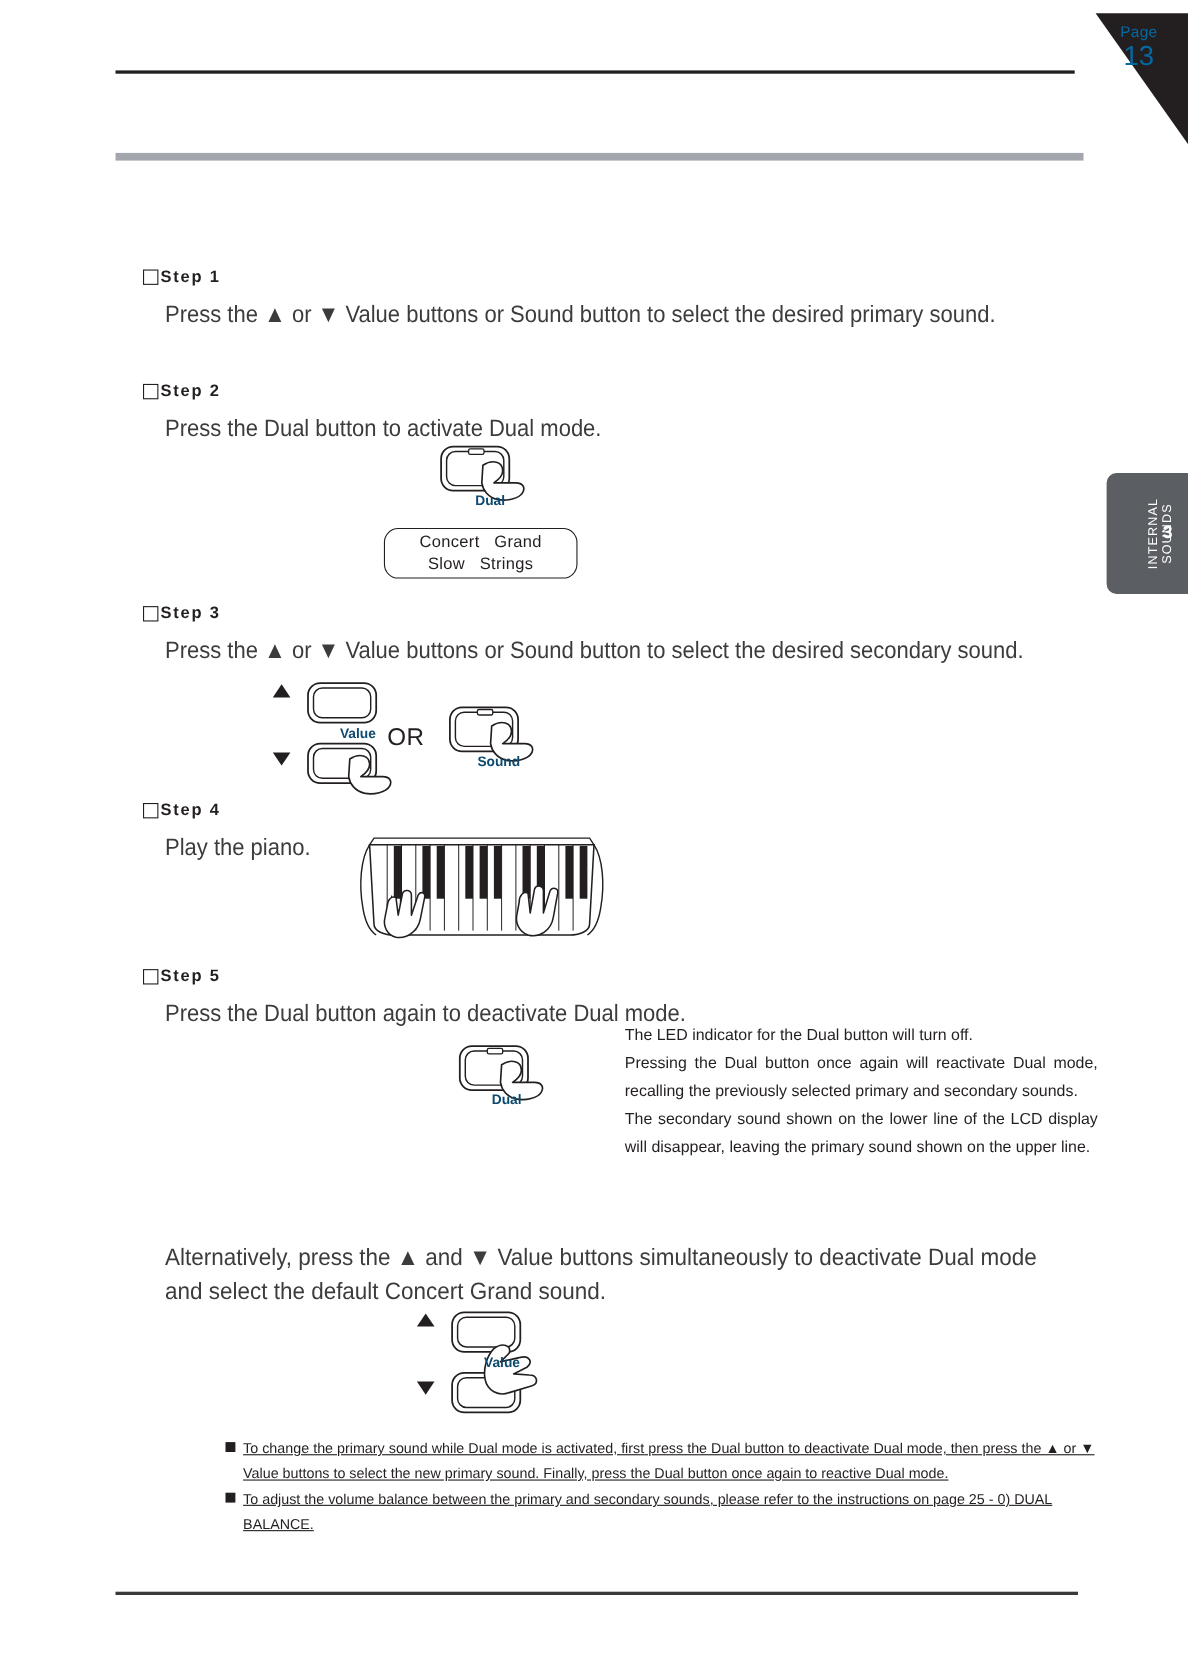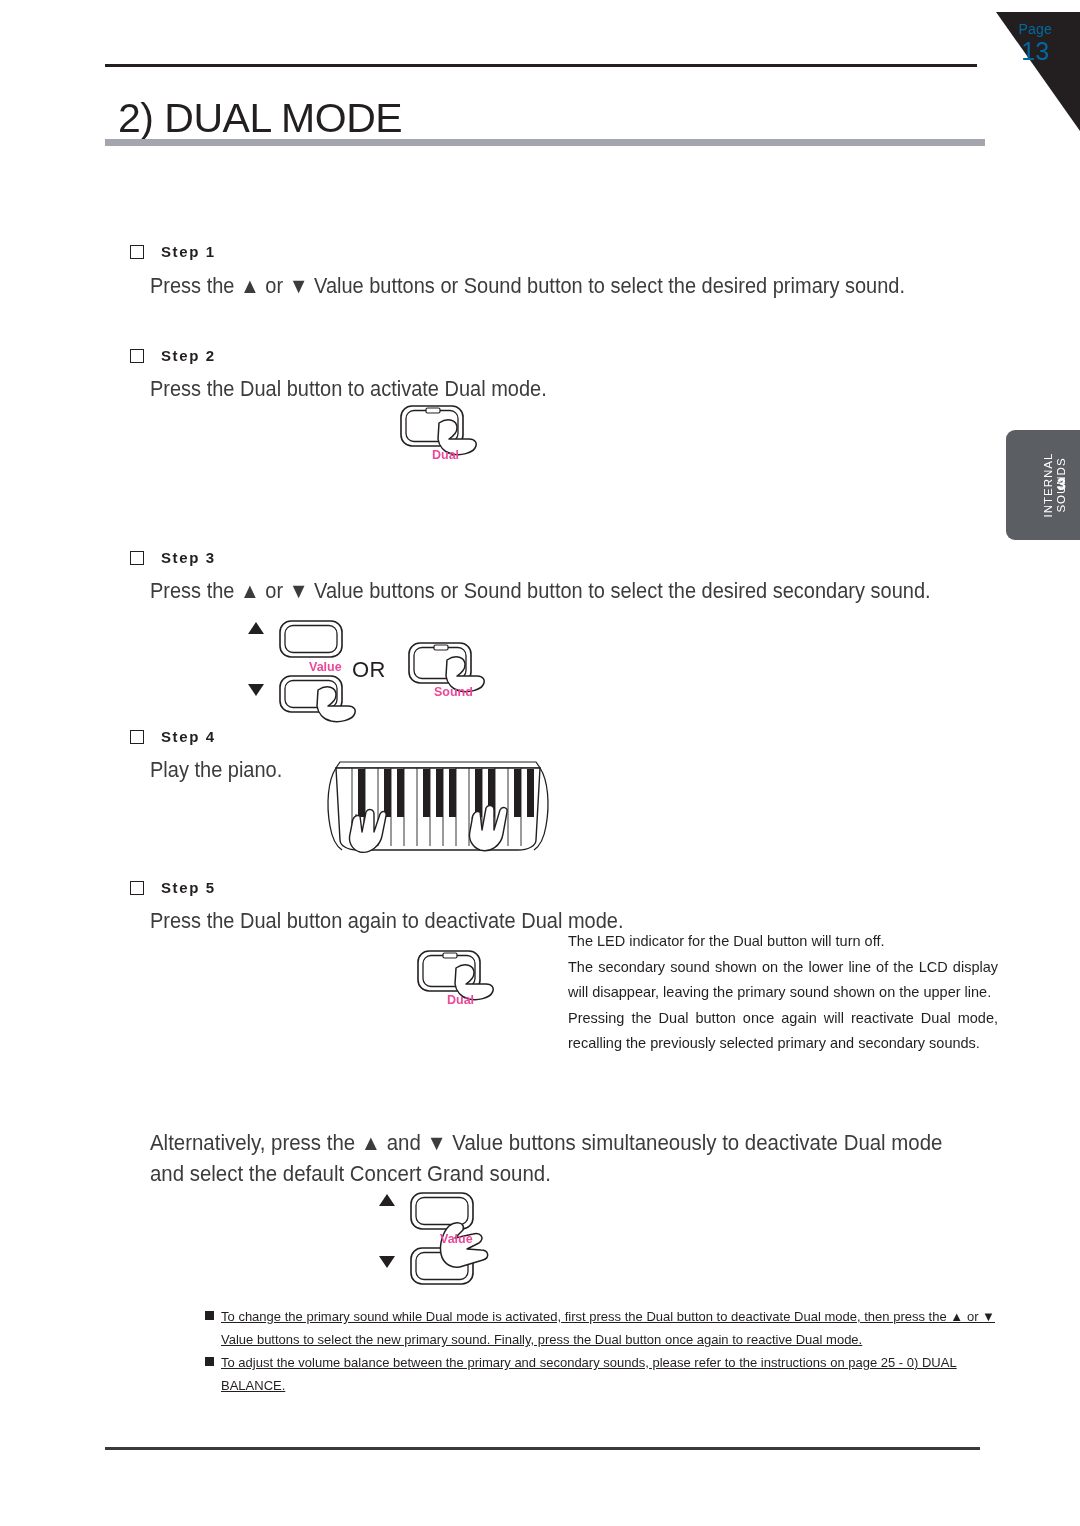--- a/index.html
+++ b/index.html
@@ -18,21 +18,21 @@
 
   
   .rule-top{position:absolute;left:105px;top:64px;width:872px;height:3px;background:#231f20;}
   .doc-title{position:absolute;left:118px;top:95px;font-size:41px;letter-spacing:-0.5px;
              color:#231f20;white-space:nowrap;font-weight:400;}
   .rule-gray{position:absolute;left:105px;top:139px;width:880px;height:7px;background:#a3a7ad;}
 
   .intro{position:absolute;left:168px;top:176px;width:814px;font-size:14.5px;line-height:25px;}
 
   
-  .step-row{position:absolute;display:flex;align-items:center;gap:17px;}
+  .step-row{position:absolute;display:flex;align-items:center;gap:2px;}
   .chk{width:12px;height:12px;border:1.6px solid #231f20;background:#fff;display:inline-block;}
   .step-lbl{font-size:15px;font-weight:bold;letter-spacing:1.6px;}
 
   
   .step-head{position:absolute;font-size:21.5px;color:#3c3c3e;line-height:31px;
              transform:scaleX(.93);transform-origin:left center;white-space:nowrap;}
 
   
   .rcol{position:absolute;left:568px;width:430px;font-size:14.5px;line-height:25.5px;}
   .rcol p{margin:0;}
@@ -43,21 +43,21 @@
   .side-tab{position:absolute;right:0;top:430px;width:74px;height:110px;background:#5b5e63;
             border-radius:9px 0 0 9px;color:#fff;}
   .side-tab .vtxt{position:absolute;left:17px;top:50%;transform:translateY(-50%) rotate(-90deg);
                   font-size:11.5px;letter-spacing:1px;white-space:nowrap;text-align:center;line-height:13px;}
   .side-tab .tabnum{position:absolute;right:14px;top:50%;transform:translateY(-50%);
                     font-size:16px;font-weight:bold;}
 
   
   .ill{position:absolute;}
   .ill svg{display:block;overflow:visible;}
-  .cap{font-size:12.5px;font-weight:bold;color:#ec4899;padding-left:21px;}
+  .cap{font-size:12.5px;font-weight:bold;color:#0c4a6e;padding-left:21px;}
 
   .lcd{position:absolute;left:349px;top:480px;width:174px;height:44px;border:1.7px solid #231f20;
        border-radius:13px;display:flex;flex-direction:column;align-items:center;justify-content:center;}
   .lcd .l1,.lcd .l2{font-size:15px;line-height:20px;letter-spacing:.3px;white-space:pre;}
 
   .or-text{position:absolute;left:352px;top:657px;font-size:22px;letter-spacing:.5px;}
 
   
   .alt-par{position:absolute;left:150px;top:1128px;width:840px;font-size:21.5px;line-height:31px;
            color:#3c3c3e;transform:scaleX(.95);transform-origin:left top;}
@@ -79,21 +79,20 @@
     <svg width="118" height="131" viewBox="0 0 118 131">
       <polygon points="34,12 118,12 118,131" fill="#231f20"></polygon>
     </svg>
   </div>
   <div class="corner-label">
     <span class="pg-word">Page</span>
     <span class="pg-num">13</span>
   </div>
 
   <div class="rule-top"></div>
-  <div class="doc-title">2) DUAL MODE</div>
   <div class="rule-gray"></div>
 
 
   <div class="side-tab">
     <div class="vtxt">
       <span>INTERNAL</span><br>
       <span>SOUNDS</span>
     </div>
     <div class="tabnum">3</div>
   </div>
@@ -114,20 +113,24 @@
     <svg width="110" height="62" viewBox="0 0 110 62">
       <rect x="6" y="2" width="62" height="40" rx="11" ry="11" fill="#fff" stroke="#231f20" stroke-width="1.6"></rect>
       <rect x="11" y="6.5" width="52" height="31" rx="8" ry="8" fill="#fff" stroke="#231f20" stroke-width="1.3"></rect>
       <rect x="31" y="4" width="14" height="5" rx="1.5" fill="#fff" stroke="#231f20" stroke-width="1.2"></rect>
       <path d="M44 19 C53 13, 62 16, 62 24 C62 29, 57 33, 54 35 L74 35 C80 35, 83 39, 80 44
                C77 49, 66 52, 57 50 C49 48, 44 42, 43 35 Z" fill="#fff" stroke="#231f20" stroke-width="1.5" stroke-linejoin="round"></path>
     </svg>
     <div class="cap" style="position:absolute;left:16px;top:44px;">Dual</div>
   </div>
 
+  <div class="lcd">
+    <div class="l1">Concert   Grand</div>
+    <div class="l2">Slow   Strings</div>
+  </div>
 
   <div class="rcol" style="top:403px;">
     <div class="gap"></div>
   </div>
 
   <div class="step-row" style="left:130px;top:549px;">
     <span class="chk"></span>
     <span class="step-lbl">Step 3</span>
   </div>
   <div class="step-head" style="left:150px;top:576px;">Press the ▲ or ▼ Value buttons or Sound button to select the desired secondary sound.</div>
@@ -222,22 +225,22 @@
       <rect x="11" y="6.5" width="52" height="31" rx="8" ry="8" fill="#fff" stroke="#231f20" stroke-width="1.3"></rect>
       <rect x="31" y="4" width="14" height="5" rx="1.5" fill="#fff" stroke="#231f20" stroke-width="1.2"></rect>
       <path d="M44 19 C53 13, 62 16, 62 24 C62 29, 57 33, 54 35 L74 35 C80 35, 83 39, 80 44
                C77 49, 66 52, 57 50 C49 48, 44 42, 43 35 Z" fill="#fff" stroke="#231f20" stroke-width="1.5" stroke-linejoin="round"></path>
     </svg>
     <div class="cap" style="position:absolute;left:14px;top:44px;">Dual</div>
   </div>
 
   <div class="rcol" style="top:929px;">
     <p>The LED indicator for the Dual button will turn off.</p>
+    <p class="j">Pressing the Dual button once again will reactivate Dual mode, recalling the previously selected primary and secondary sounds.</p>
     <p class="j">The secondary sound shown on the lower line of the LCD display will disappear, leaving the primary sound shown on the upper line.</p>
-    <p class="j">Pressing the Dual button once again will reactivate Dual mode, recalling the previously selected primary and secondary sounds.</p>
   </div>
 
   <div class="alt-par">Alternatively, press the ▲ and ▼ Value buttons simultaneously to deactivate Dual mode and select the default Concert Grand sound.</div>
 
   <div class="ill" style="left:375px;top:1192px;">
     <svg width="170" height="110" viewBox="0 0 170 110">
       <polygon points="4,14 20,14 12,2" fill="#231f20"></polygon>
       <rect x="36" y="1" width="62" height="36" rx="11" ry="11" fill="#fff" stroke="#231f20" stroke-width="1.6"></rect>
       <rect x="41" y="5.5" width="52" height="27" rx="8" ry="8" fill="#fff" stroke="#231f20" stroke-width="1.3"></rect>
       <polygon points="4,64 20,64 12,76" fill="#231f20"></polygon>

